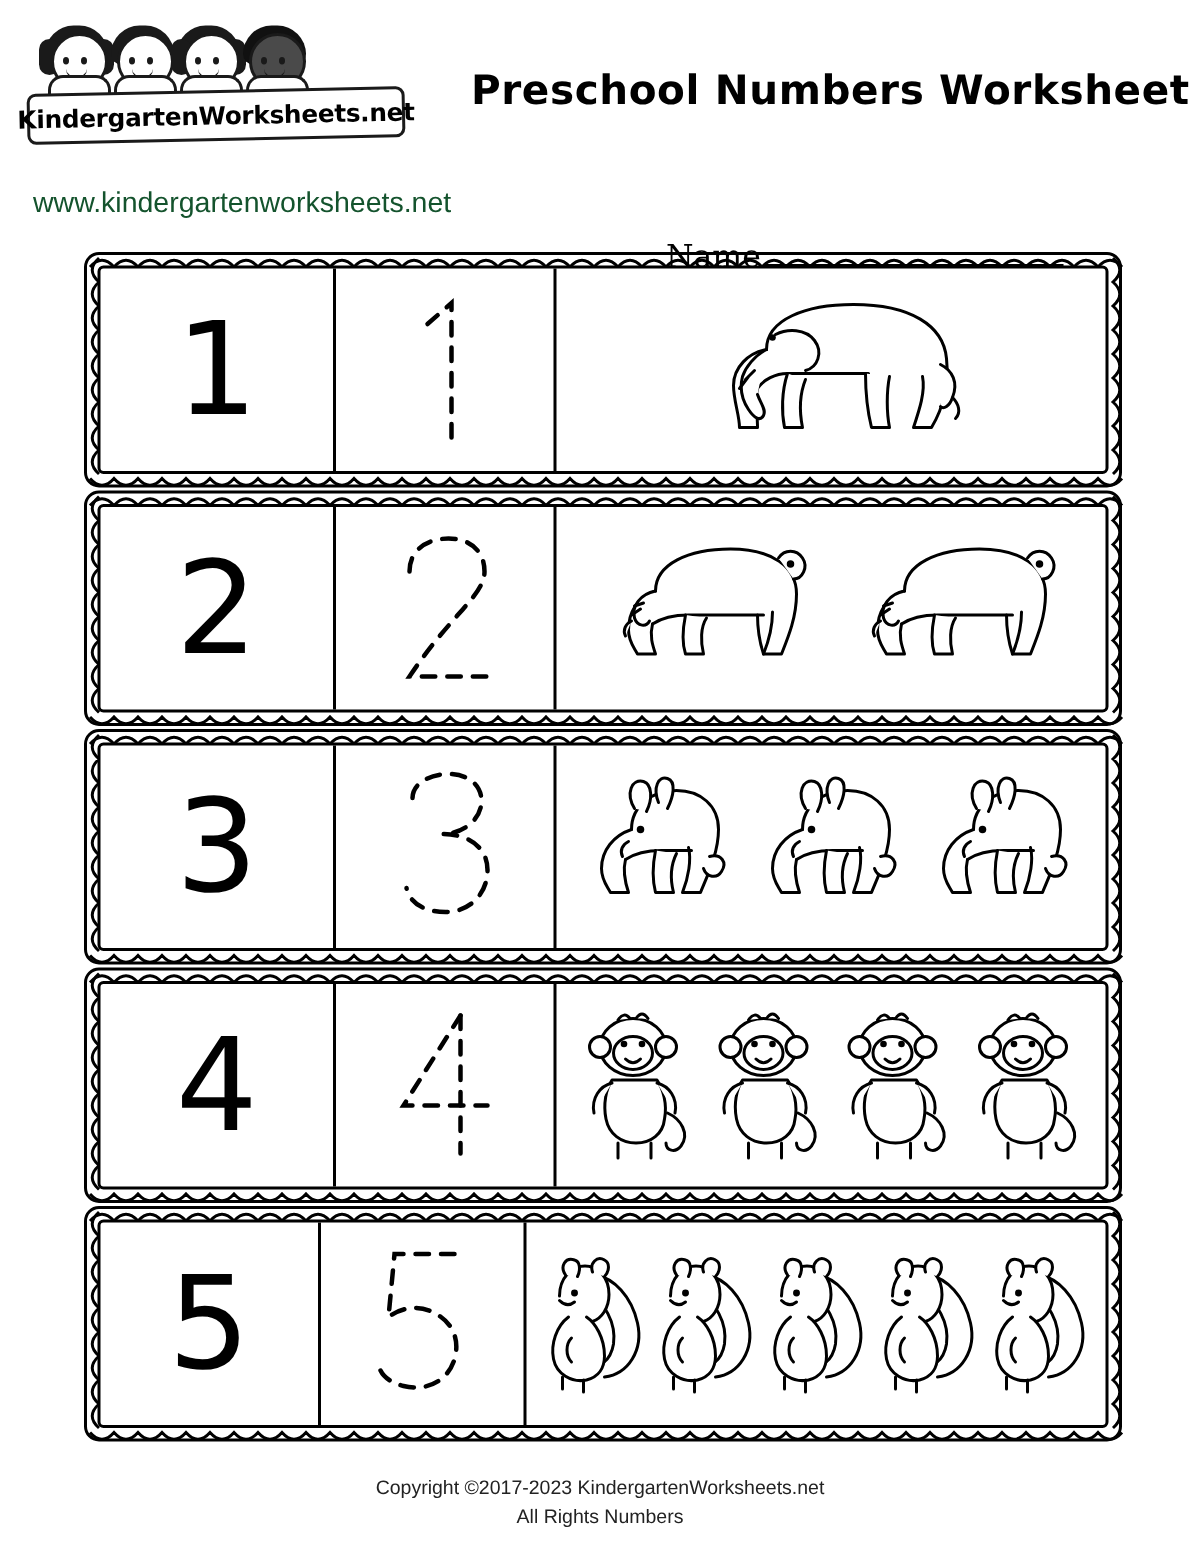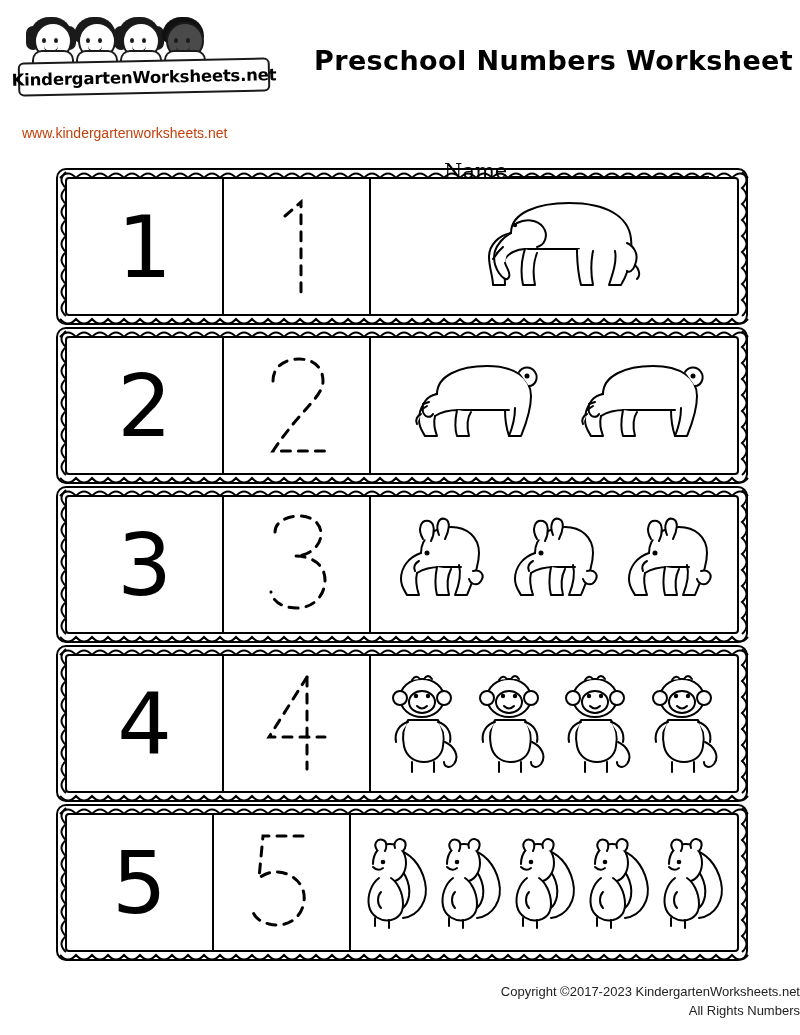--- a/index.html
+++ b/index.html
@@ -111,22 +111,22 @@
     font-family: "DejaVu Sans", sans-serif;
     font-weight: bold;
     font-size: 16.5px;
     letter-spacing: -0.2px;
     white-space: nowrap;
   }
   .site-url {
     position: absolute;
     left: 22px;
     top: 125px;
-    font-size: 14px;
-    color: #c2410c;
+    font-size: 19px;
+    color: #14532d;
     font-family: "Liberation Sans", sans-serif;
   }
 
   .title {
     position: absolute;
     left: 314px;
     top: 45px;
     font-family: "DejaVu Sans", sans-serif;
     font-size: 27px;
     font-weight: bold;
@@ -216,21 +216,21 @@
     padding: 0 8px;
   }
   .cell-pics svg { display: block; }
 
   
   .footer {
     position: absolute;
     left: 0;
     bottom: 14px;
     width: 800px;
-    text-align: right;
+    text-align: center;
     font-family: "Liberation Sans", sans-serif;
     font-size: 13px;
     color: #222;
     line-height: 1.45;
   }
 </style>
 </head>
 <body>
 
 <div class="header">

